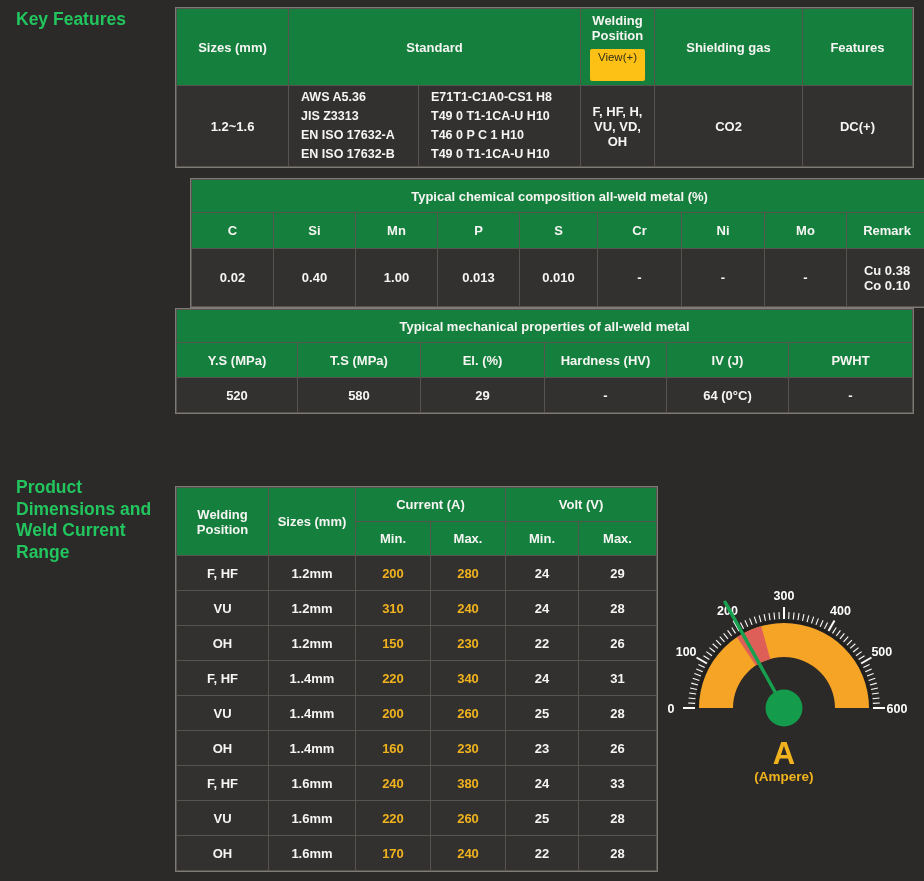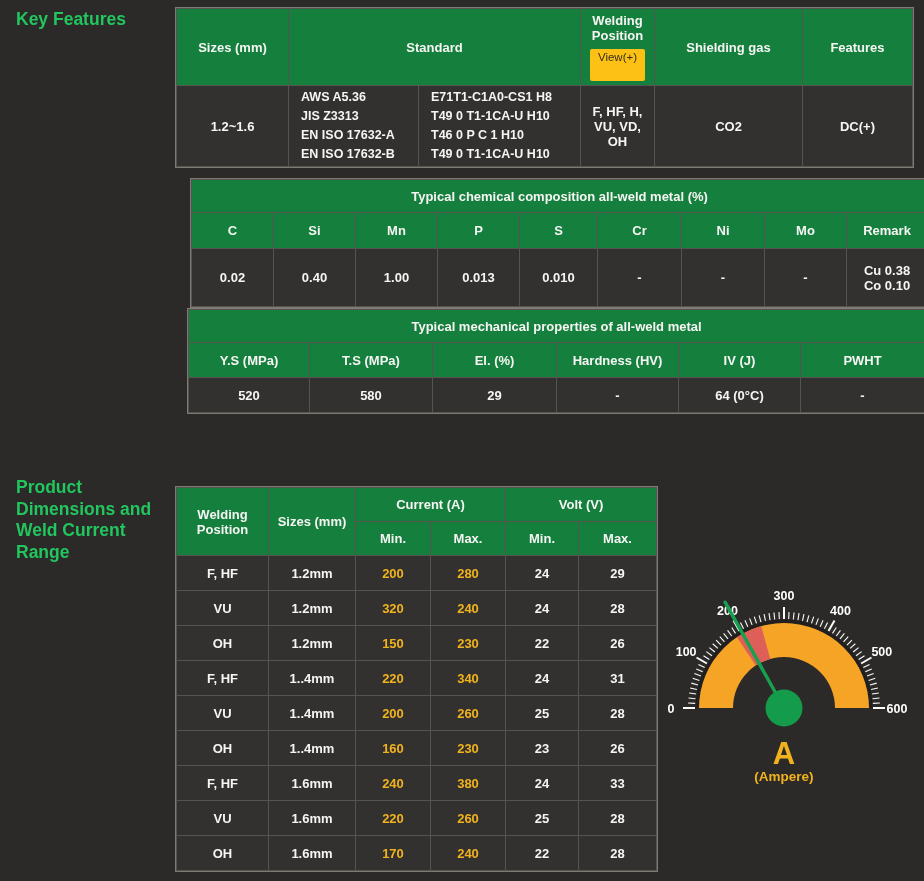--- a/index.html
+++ b/index.html
@@ -112,21 +112,21 @@
     <td>0.010</td>
     <td>-</td>
     <td>-</td>
     <td>-</td>
     <td class="pre">Cu 0.38
 Co 0.10</td>
   </tr>
 </tbody>
   </table>
 
-<table style="left:188px;top:309px;width:736px;">
+<table style="left:176px;top:309px;width:736px;">
   <colgroup>
       <col style="width:121px">
       <col style="width:123px">
       <col style="width:124px">
       <col style="width:122px">
       <col style="width:122px">
       <col style="width:124px">
     </colgroup>
   <tbody>
       <tr style="height:33px">
@@ -177,21 +177,21 @@
     <td>F, HF</td>
     <td>1.2mm</td>
     <td class="amp">200</td>
     <td class="amp">280</td>
     <td>24</td>
     <td>29</td>
   </tr>
   <tr style="height:35px">
     <td>VU</td>
     <td>1.2mm</td>
-    <td class="amp">320</td>
+    <td class="amp">310</td>
     <td class="amp">240</td>
     <td>24</td>
     <td>28</td>
   </tr>
   <tr style="height:35px">
     <td>OH</td>
     <td>1.2mm</td>
     <td class="amp">150</td>
     <td class="amp">230</td>
     <td>22</td>

